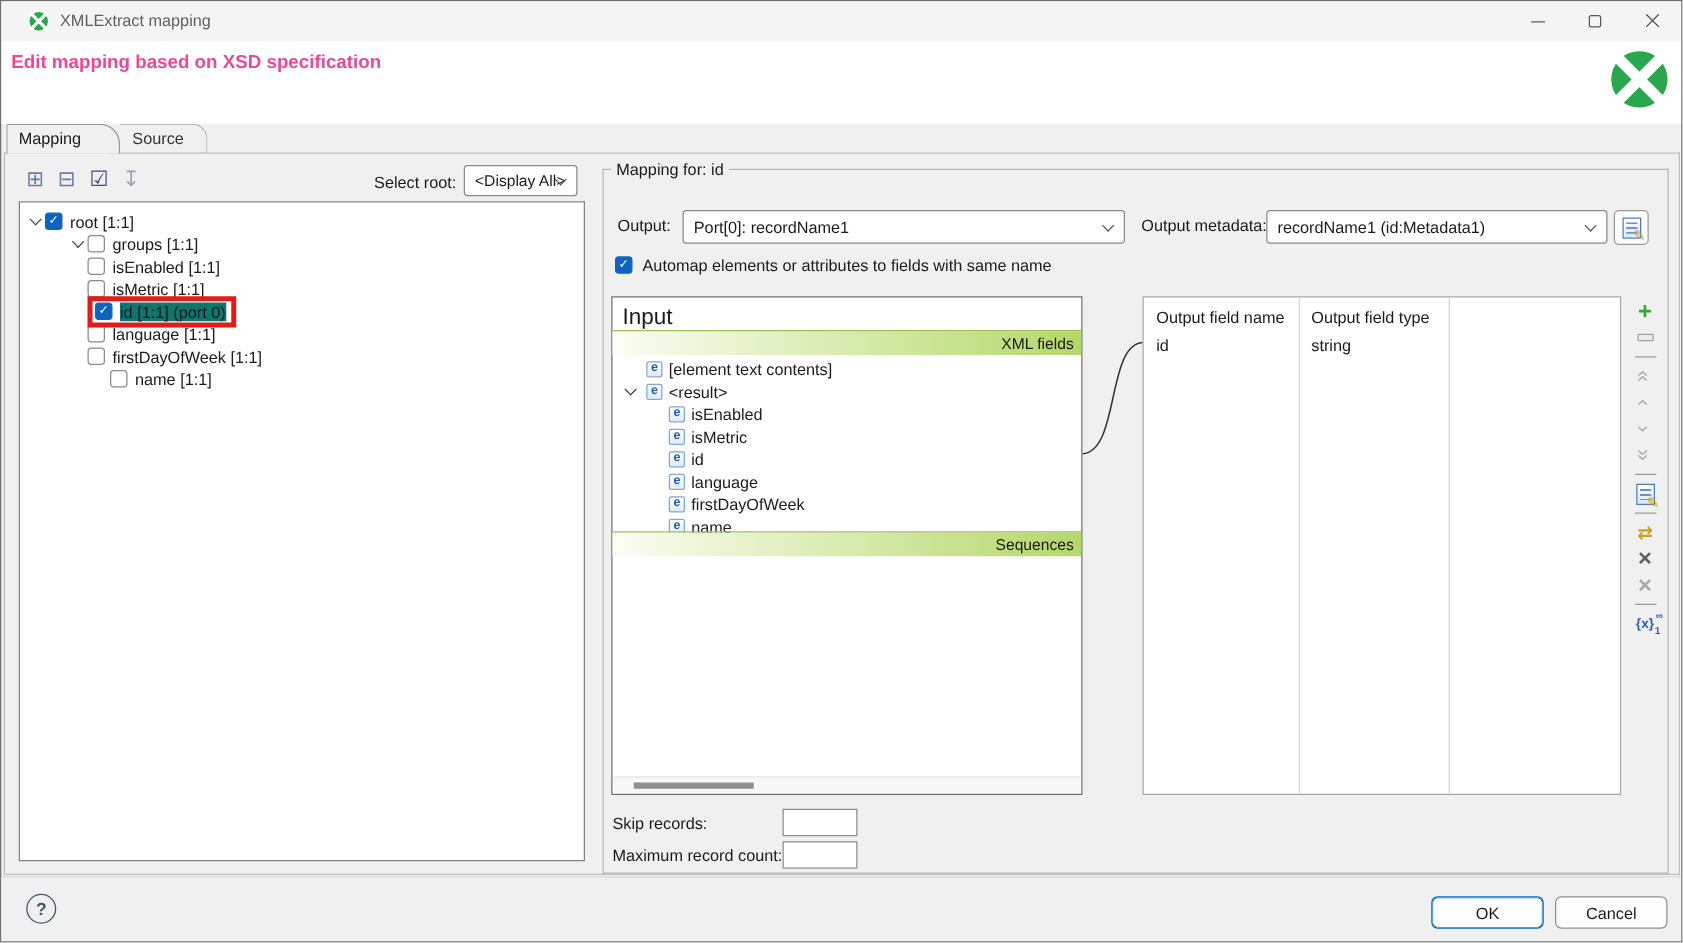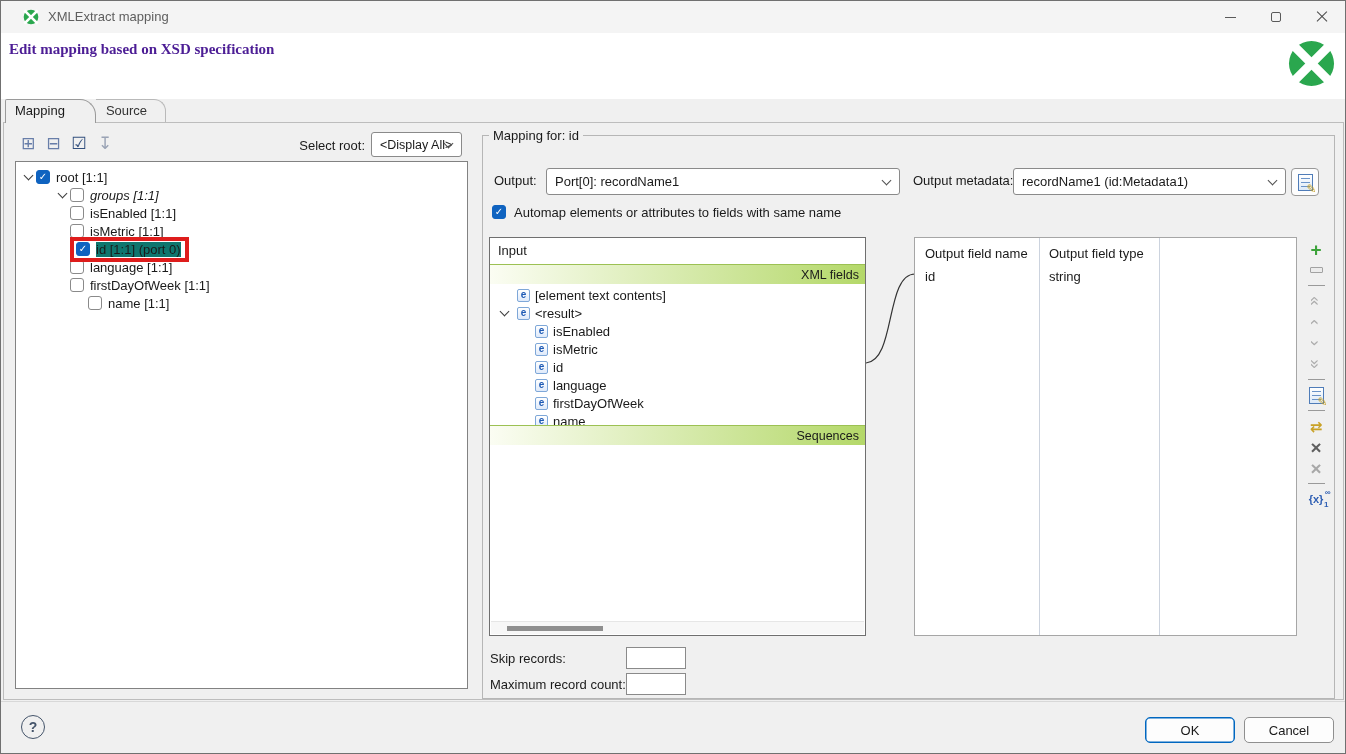--- a/index.html
+++ b/index.html
@@ -16,21 +16,21 @@
   .wctrls{position:absolute;right:0;top:0;height:32px;display:flex;}
   .wbtn{width:46px;height:32px;display:flex;align-items:center;justify-content:center;}
   .min-glyph{width:11px;height:1px;background:#5a5a5a;display:block;}
   .max-glyph{width:10px;height:10px;border:1px solid #5a5a5a;border-radius:2px;display:block;}
   .close-glyph{position:relative;width:12px;height:12px;display:block;}
   .close-glyph::before,.close-glyph::after{content:'';position:absolute;left:-1px;top:5px;width:14px;height:1.2px;background:#4a4a4a;}
   .close-glyph::before{transform:rotate(45deg);}
   .close-glyph::after{transform:rotate(-45deg);}
   
   .header{position:absolute;left:0;top:32px;right:0;height:66px;background:#ffffff;}
-  .header .htitle{position:absolute;left:8px;top:8px;font-size:15px;font-weight:bold;color:#4c1d95;font-family:Liberation Serif, serif;}
+  .header .htitle{position:absolute;left:8px;top:8px;font-size:15px;font-weight:bold;color:#ec4899;}
   .header .logo{position:absolute;right:10px;top:7px;width:47px;height:47px;}
   
   .tabrow{position:absolute;left:4px;top:98px;height:24px;display:flex;z-index:3;}
   .tab{font-size:13px;display:flex;align-items:flex-start;padding-top:3px;}
   .tab.active{height:24px;background:#f0f0f0;border:1px solid #9a9a9a;border-bottom:none;
     border-radius:2px 16px 0 0;padding-left:9px;padding-right:30px;z-index:4;}
   .tab.inactive{height:23px;border-top:1px solid #b9b9b9;border-right:1px solid #b9b9b9;
     border-radius:0 12px 0 0;padding-left:10px;padding-right:18px;color:#333;}
   .tabfolder-outline{position:absolute;left:2px;top:121px;width:1341px;height:578px;border:1px solid #bdbdbd;pointer-events:none;z-index:1;}
   
@@ -61,21 +61,21 @@
   .metacombo{position:absolute;left:530px;top:25px;width:273px;height:27px;}
   .editbtn{position:absolute;left:808px;top:25px;width:28px;height:28px;background:#fdfdfd;border:1px solid #999;border-radius:4px;display:flex;align-items:center;justify-content:center;}
   .icon-edit{position:relative;width:15px;height:17px;background:linear-gradient(#fff,#dce9f7);border:1px solid #4f7cb8;display:inline-block;}
   .icon-edit::before{content:'';position:absolute;left:2px;right:2px;top:3px;height:9px;
     background:repeating-linear-gradient(#6a93c8 0 1.5px,transparent 1.5px 4px);}
   .icon-edit::after{content:'✎';position:absolute;right:-5px;bottom:-5px;color:#c9a227;font-size:12px;line-height:1;}
   .autorow-cb{position:absolute;left:9px;top:62px;}
   .autorow-lb{position:absolute;left:31px;top:62px;font-size:13px;}
   
   .inputpanel{position:absolute;left:6px;top:94px;width:377px;height:399px;background:#fff;border:1px solid #6f6f6f;}
-  .inputpanel .ptitle{position:absolute;left:8px;top:5px;font-size:13px;}
+  .inputpanel .ptitle{position:absolute;left:8px;top:5px;font-size:18px;}
   .band{position:absolute;left:0;right:0;height:20px;background:linear-gradient(to right,#fbfdf3,#b4d869);border-top:1px solid #9cc153;display:flex;align-items:center;justify-content:flex-end;padding-right:6px;font-size:12.5px;}
   .band.b1{top:26px;}
   .band.b2{top:187px;}
   .input-rows{position:absolute;left:0;top:48px;right:0;}
   .irow{height:18px;display:flex;align-items:center;font-size:13px;gap:5px;}
   .eic{width:13px;height:13px;flex:none;border:1px solid #7ea7d8;border-radius:2px;background:linear-gradient(#fff,#dfeafa);color:#1f5bb5;font-size:10px;font-weight:bold;display:inline-flex;align-items:center;justify-content:center;line-height:1;}
   .hscroll{position:absolute;left:1px;right:1px;bottom:1px;height:13px;background:#f7f7f7;border-top:1px solid #e6e6e6;}
   .hthumb{position:absolute;left:16px;top:4px;width:96px;height:5px;background:#8f8f8f;}
   
   .curvebox{position:absolute;left:383px;top:94px;width:49px;height:399px;pointer-events:none;}
@@ -160,21 +160,21 @@
   </div>
 
   <div class="treebox">
       <div class="trow" style="padding-left: 4px;">
         <span class="chev"></span>
         <span class="rowwrap">
           <span class="cb checked"></span>
           <span class="tlabel">root [1:1]</span>
         </span>
       </div>
-      <div class="trow" style="padding-left: 38px; font-style: italic;">
+      <div class="trow" style="padding-left: 38px;">
         <span class="chev"></span>
         <span class="rowwrap">
           <span class="cb"></span>
           <span class="tlabel">groups [1:1]</span>
         </span>
       </div>
       <div class="trow" style="padding-left: 38px;">
         <span class="chev hid"></span>
         <span class="rowwrap">
           <span class="cb"></span>

